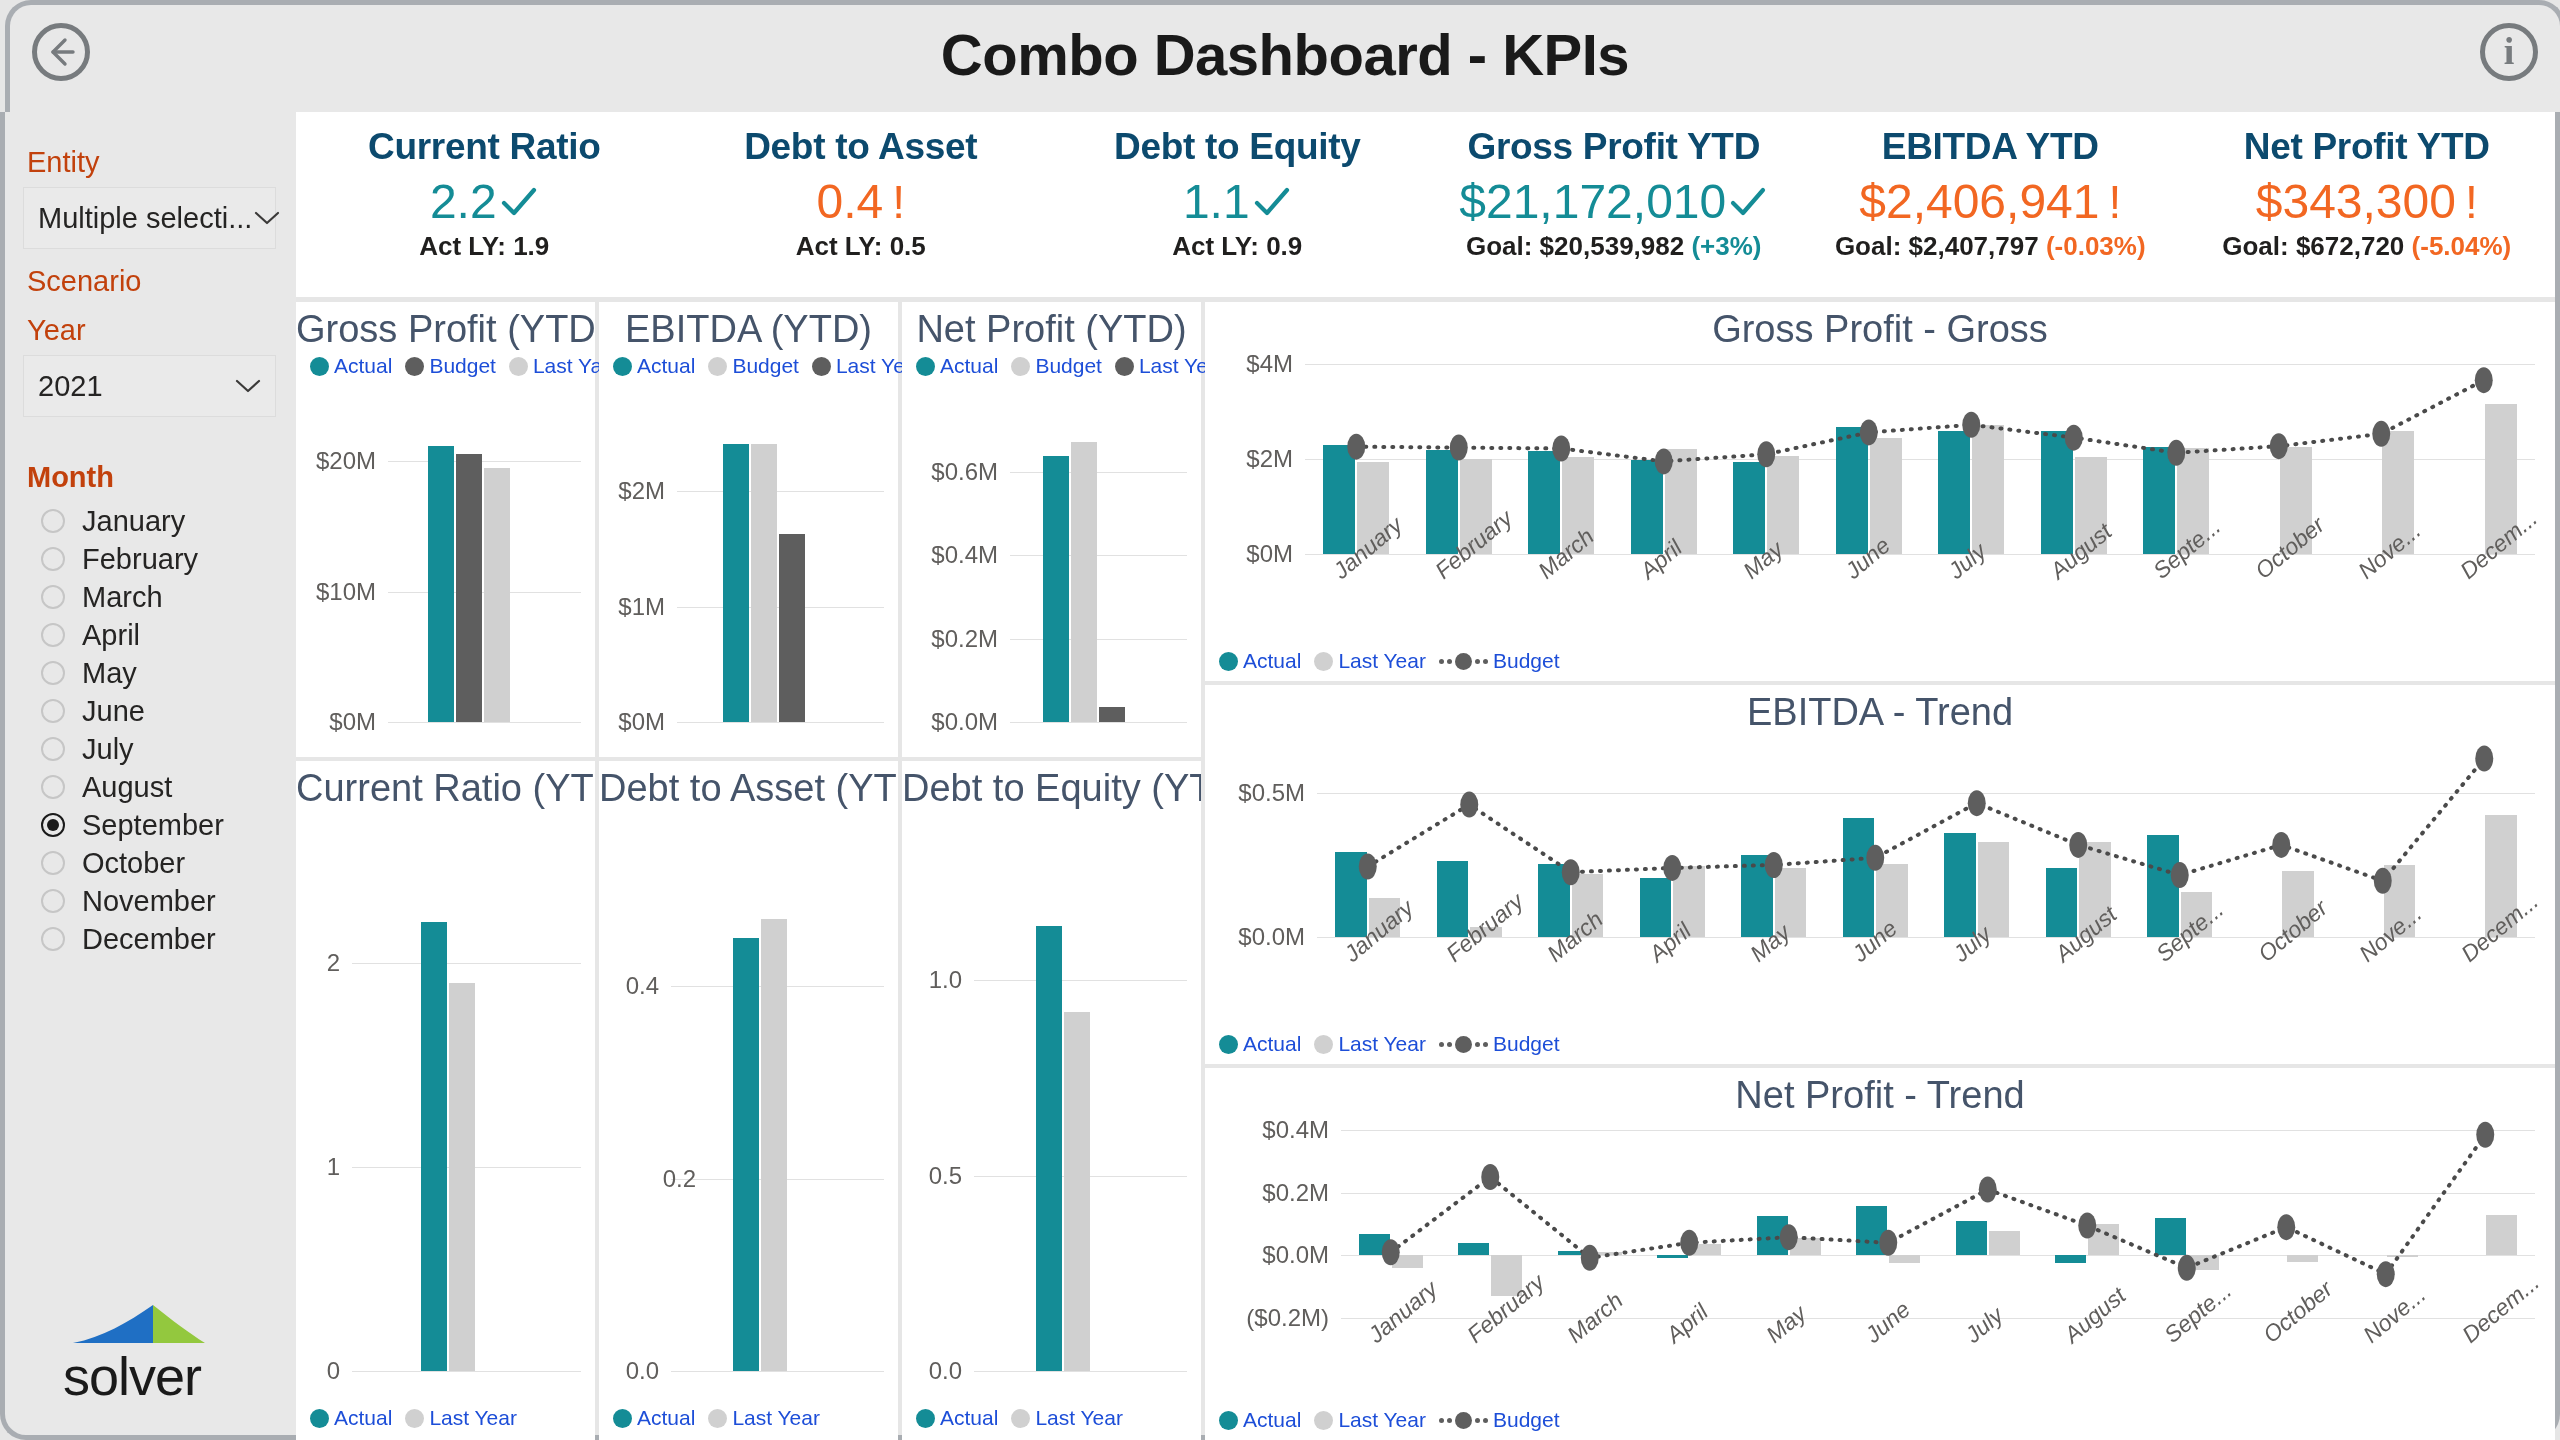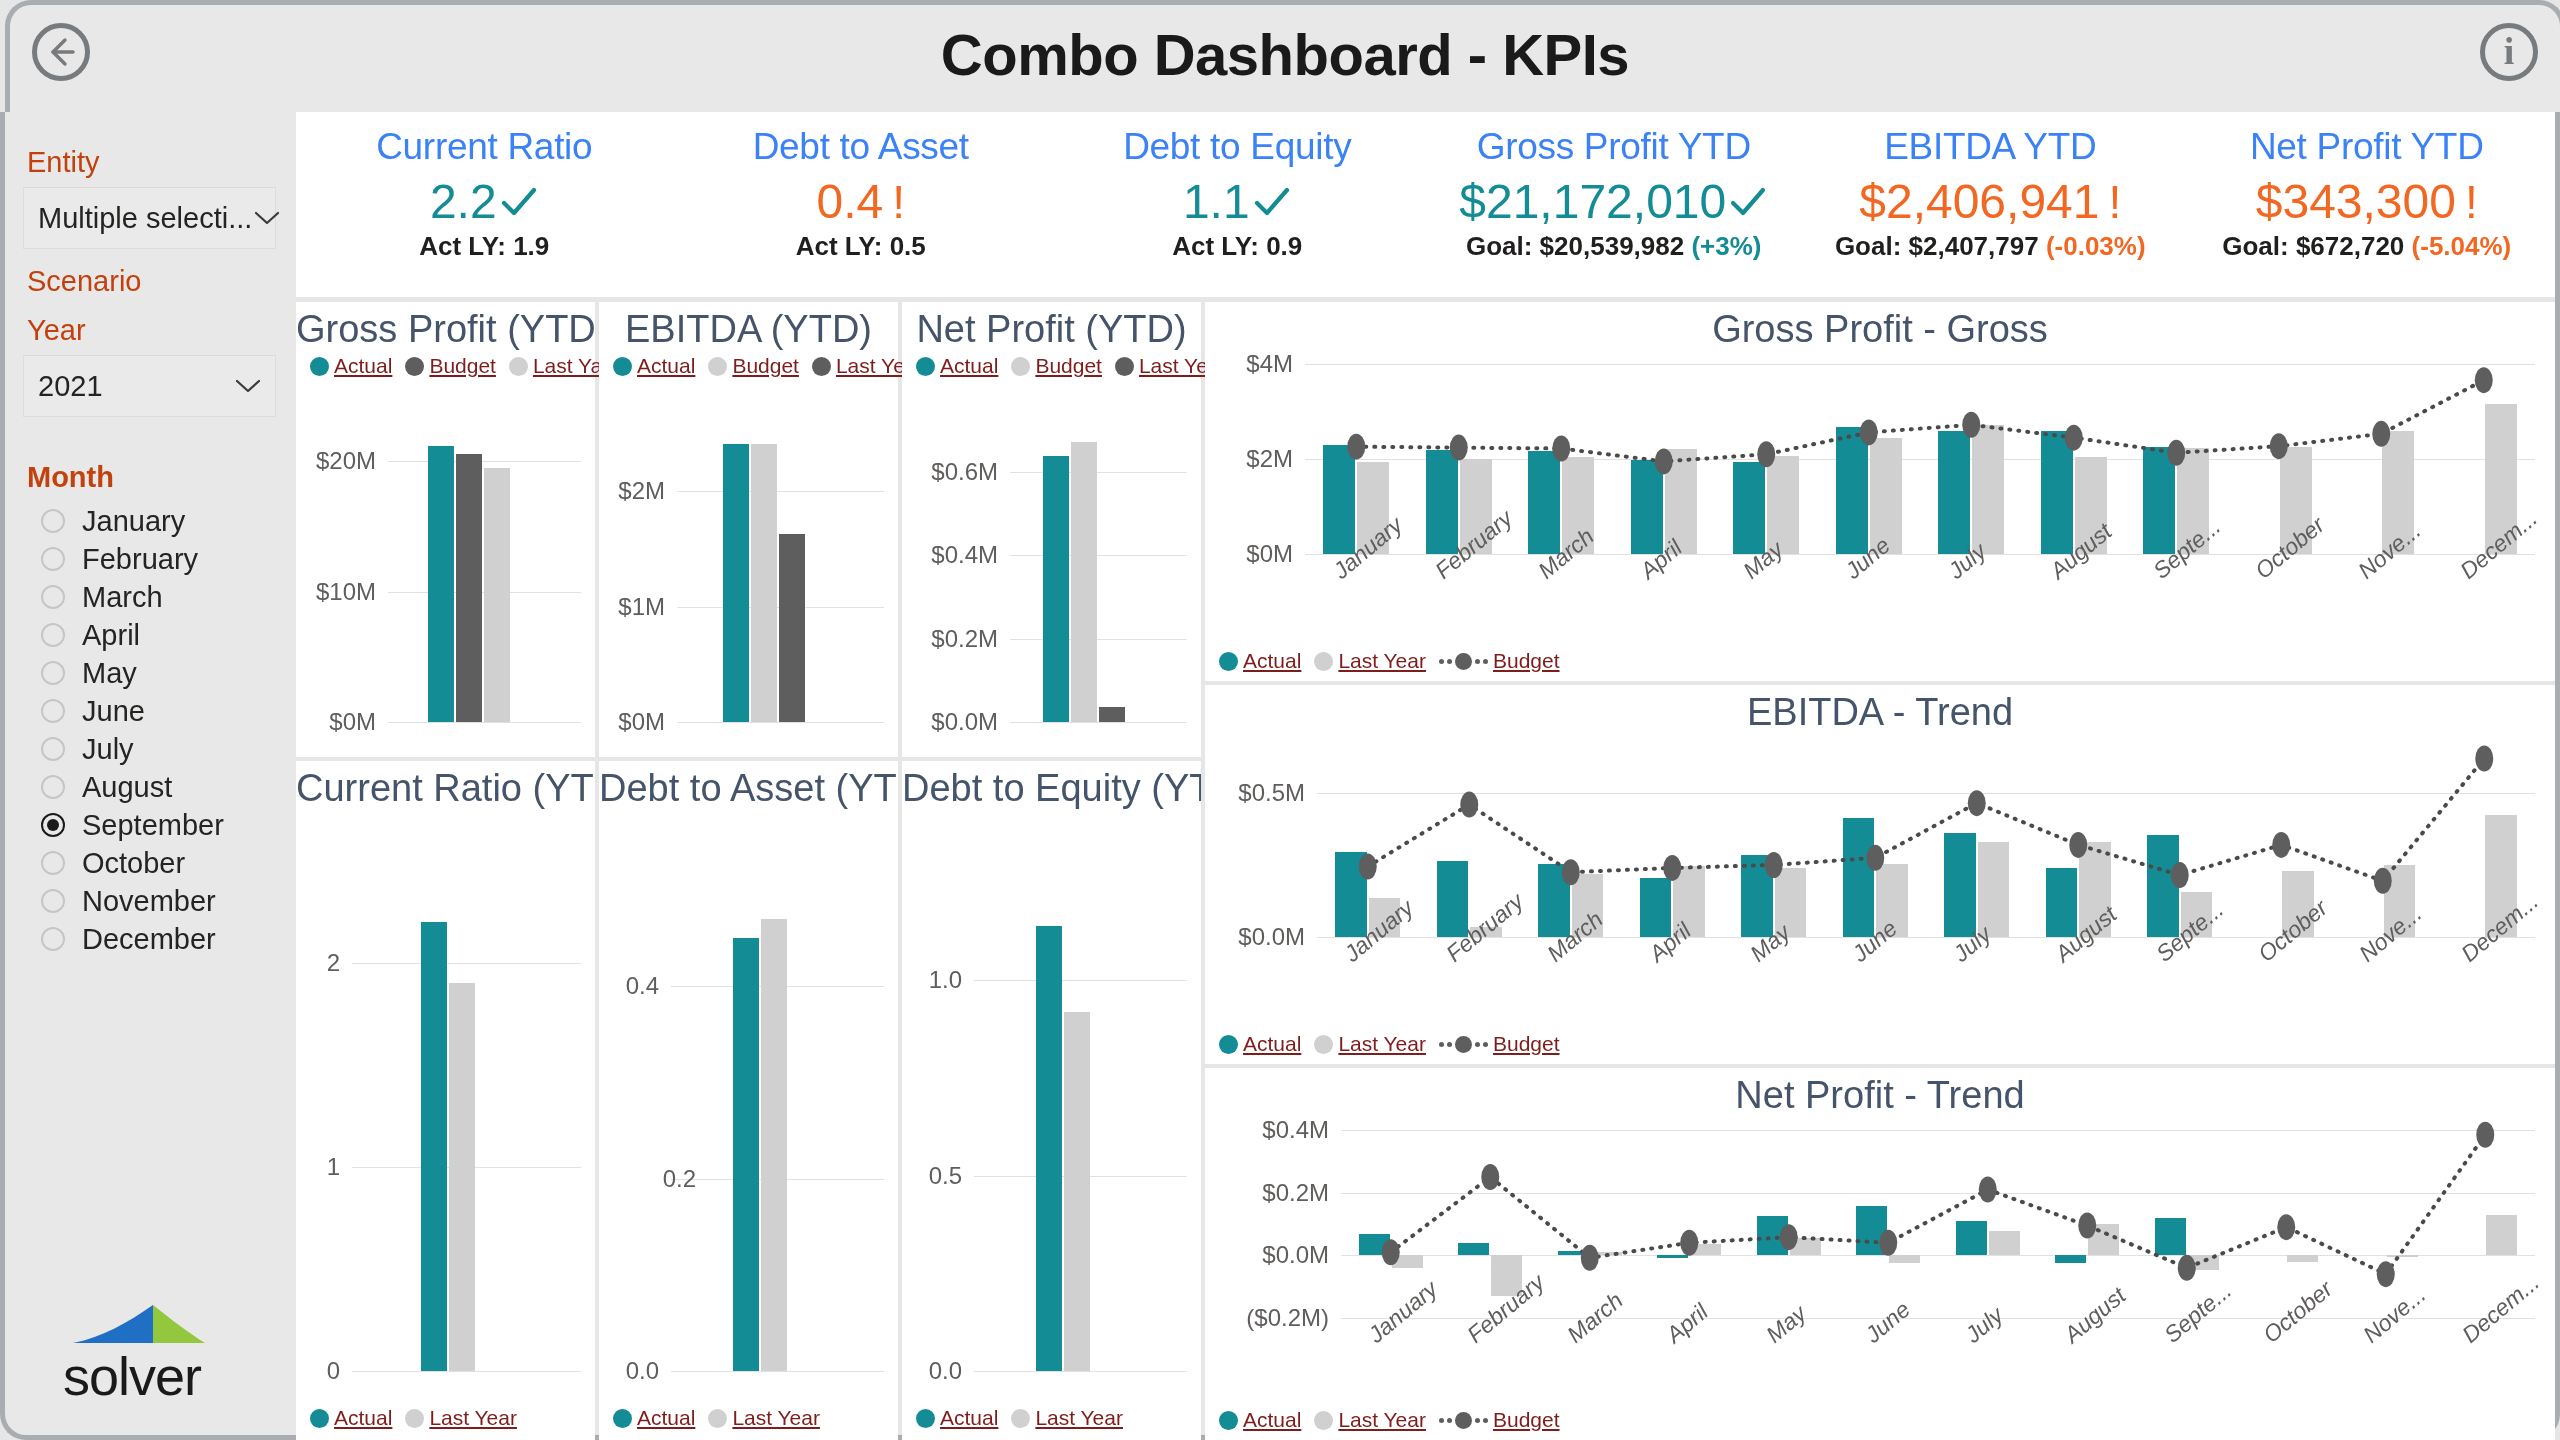--- a/index.html
+++ b/index.html
@@ -123,21 +123,21 @@
     display: flex;
   }
   .kpi-card {
     flex: 1 1 0;
     display: flex; flex-direction: column;
     align-items: center; justify-content: flex-start;
     padding-top: 14px;
     background: #ffffff;
   }
   .kpi-title {
-    font-size: 37px; font-weight: normal; color: #3b82f6;
+    font-size: 37px; font-weight: bold; color: #0c4a6e;
     letter-spacing: -0.3px; white-space: nowrap;
   }
   .kpi-value {
     font-size: 48px; font-weight: normal;
     margin-top: 6px; white-space: nowrap;
     display: flex; align-items: center; gap: 2px;
   }
   .kpi-value.good { color: #148c96; }
   .kpi-value.bad  { color: #f26722; }
   .kpi-check { display: inline-block; width: 40px; height: 40px; }
@@ -158,21 +158,21 @@
   .tile-title {
     text-align: center;
     font-size: 38px;
     color: #45546a;
     padding-top: 6px;
     white-space: nowrap;
     overflow: hidden;
   }
   .legend {
     display: flex; align-items: center; gap: 16px;
-    font-size: 22px; color: #7f1d1d; text-decoration: underline;
+    font-size: 22px; color: #1d4ed8;
   }
   .legend.small { font-size: 21px; gap: 13px; }
   .legend-item { display: flex; align-items: center; gap: 5px; white-space: nowrap; }
   .swatch { width: 19px; height: 19px; border-radius: 50%; flex: 0 0 auto; }
   .dash-marker { display: flex; align-items: center; gap: 3px; }
   .dash-marker .d {
     width: 5px; height: 5px; border-radius: 50%; background: #5e5e5e;
   }
 
   

